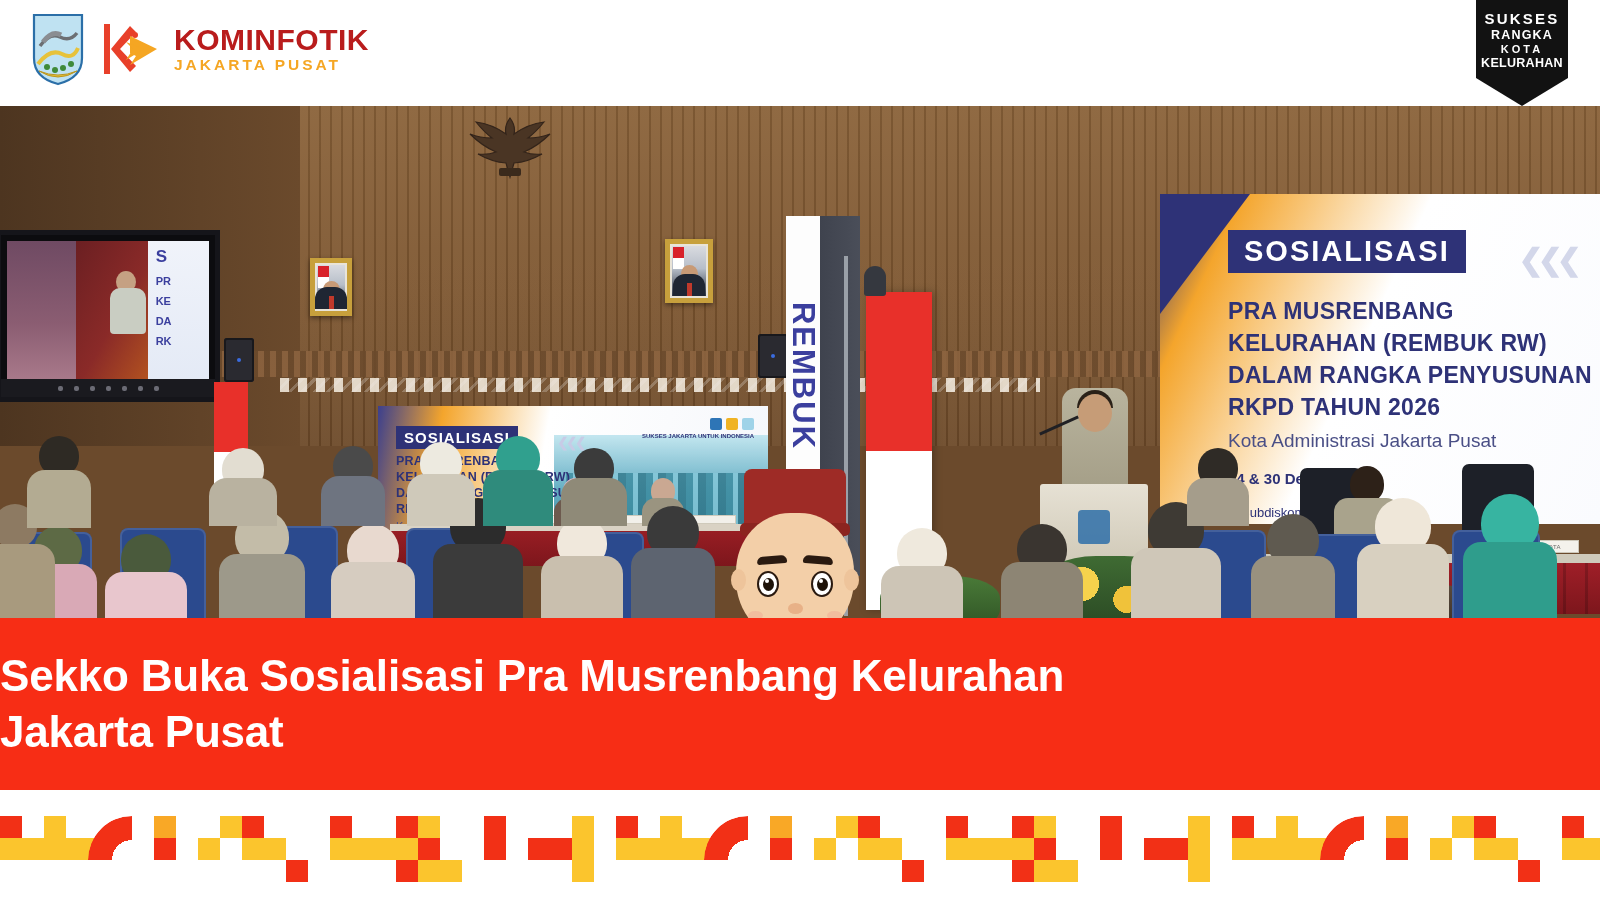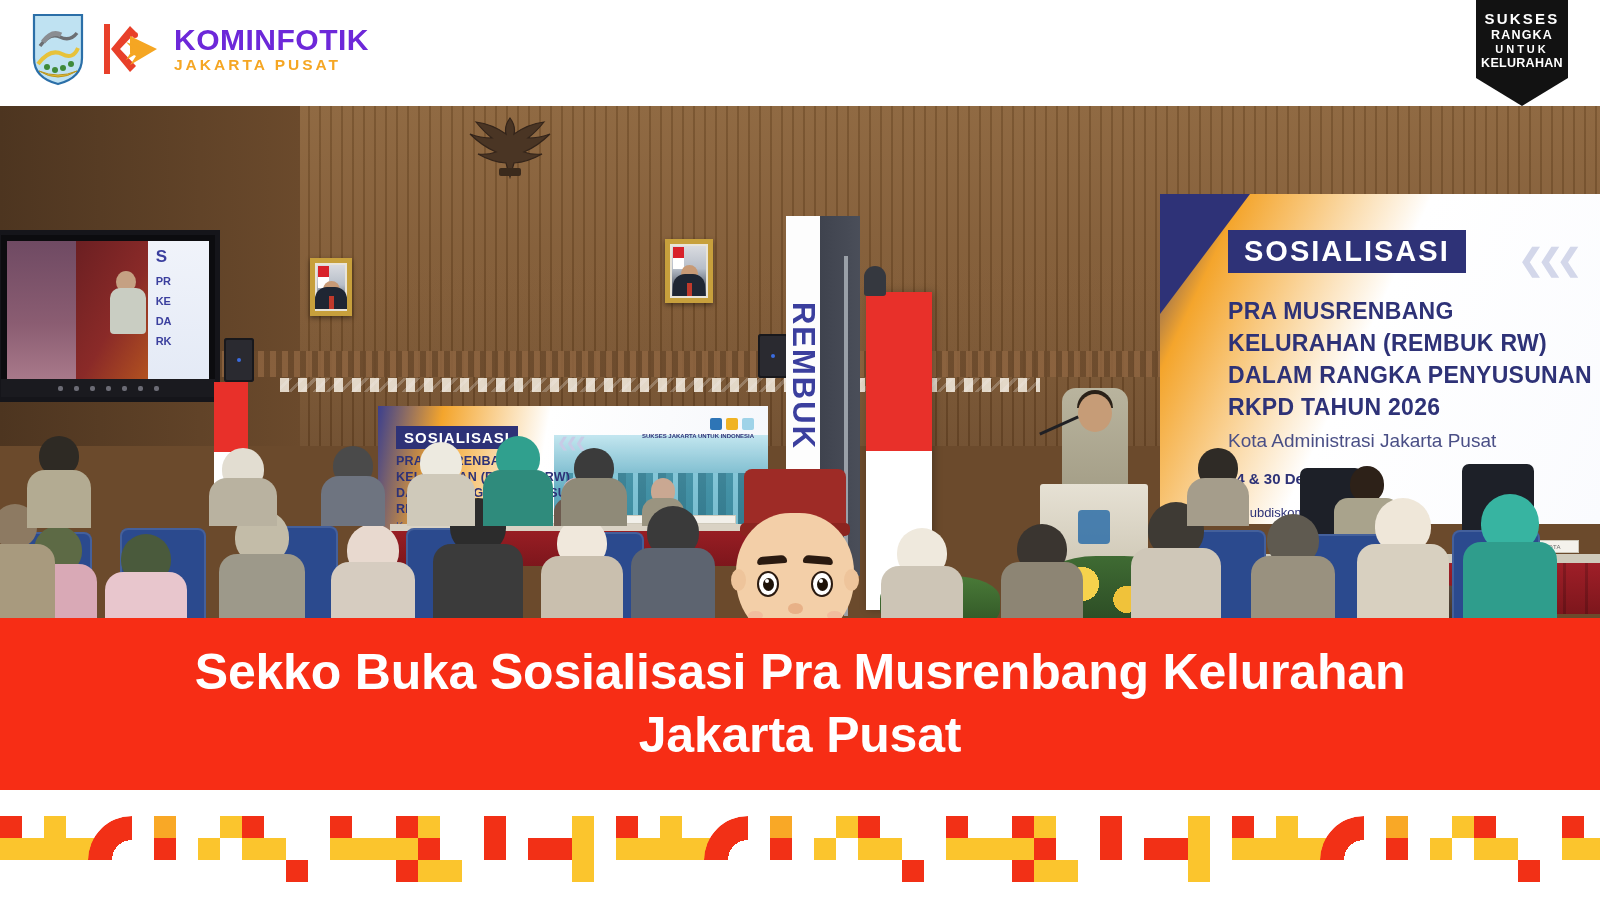--- a/index.html
+++ b/index.html
@@ -19,21 +19,21 @@
   .brand{
     position:absolute; left:30px; top:12px;
     display:flex; align-items:center; gap:10px;
   }
   .crest{ width:56px; height:74px; position:relative; }
   .crest svg{ display:block; }
   .kmark{ width:62px; height:62px; position:relative; margin-left:4px;}
   .kmark svg{display:block;}
   .brandtext{ display:flex; flex-direction:column; justify-content:center; margin-left:2px;}
   .brand-main{
-    font-size:30px; font-weight:bold; color:#6d28d9; letter-spacing:0.5px;
+    font-size:30px; font-weight:bold; color:#b91c1c; letter-spacing:0.5px;
     line-height:1.02;
   }
   .brand-sub{
     font-size:15.5px; font-weight:bold; color:#F5A623; letter-spacing:3.0px;
     line-height:1.1; margin-top:1px;
   }
 
   
   .sukses-badge{
     position:absolute; right:32px; top:-2px; width:92px; height:108px;
@@ -258,22 +258,22 @@
   .m-cheekL{position:absolute;left:48px;top:150px;width:15px;height:9px;background:#f0b79b;border-radius:50%;opacity:.75;}
   .m-cheekR{position:absolute;right:48px;top:150px;width:15px;height:9px;background:#f0b79b;border-radius:50%;opacity:.75;}
 
   
   .headline{
     position:absolute; left:0; top:618px; width:1600px; height:172px;
     background:#F72D15; z-index:50;
     display:flex; flex-direction:column; align-items:center; justify-content:center;
   }
   .hl-line{
-    color:#ffffff; font-weight:bold; font-size:50px; line-height:1.27;
-    text-align:center; letter-spacing:-0.2px; width:100%;
+    color:#ffffff; font-weight:bold; font-size:44px; line-height:1.27;
+    text-align:left; letter-spacing:-0.2px; width:100%;
   }
 
   
   .footer{
     position:absolute; left:0; top:790px; width:1600px; height:110px; background:#fff; z-index:60;
   }
   .pat{ position:absolute; left:0; top:26px; width:1600px; height:62px; }
   .blk{ position:absolute; }
   .q{ position:absolute; }
 </style>
@@ -311,21 +311,21 @@
         <div class="brand-main">KOMINFOTIK</div>
         <div class="brand-sub">JAKARTA PUSAT</div>
       </div>
     </div>
 
     <div class="sukses-badge">
       <div class="sukses-shape"></div>
       <div class="sukses-lines">
         <div class="sl sl1">SUKSES</div>
         <div class="sl sl2">RANGKA</div>
-        <div class="sl sl3">UNTUK</div>
+        <div class="sl sl3">KOTA</div>
         <div class="sl sl4">KELURAHAN</div>
       </div>
     </div>
   </div>
 
   <div class="photo">
 
     <div class="wall"></div>
     <div class="wall-dark-l"></div>
     <div class="wall-band"></div>

